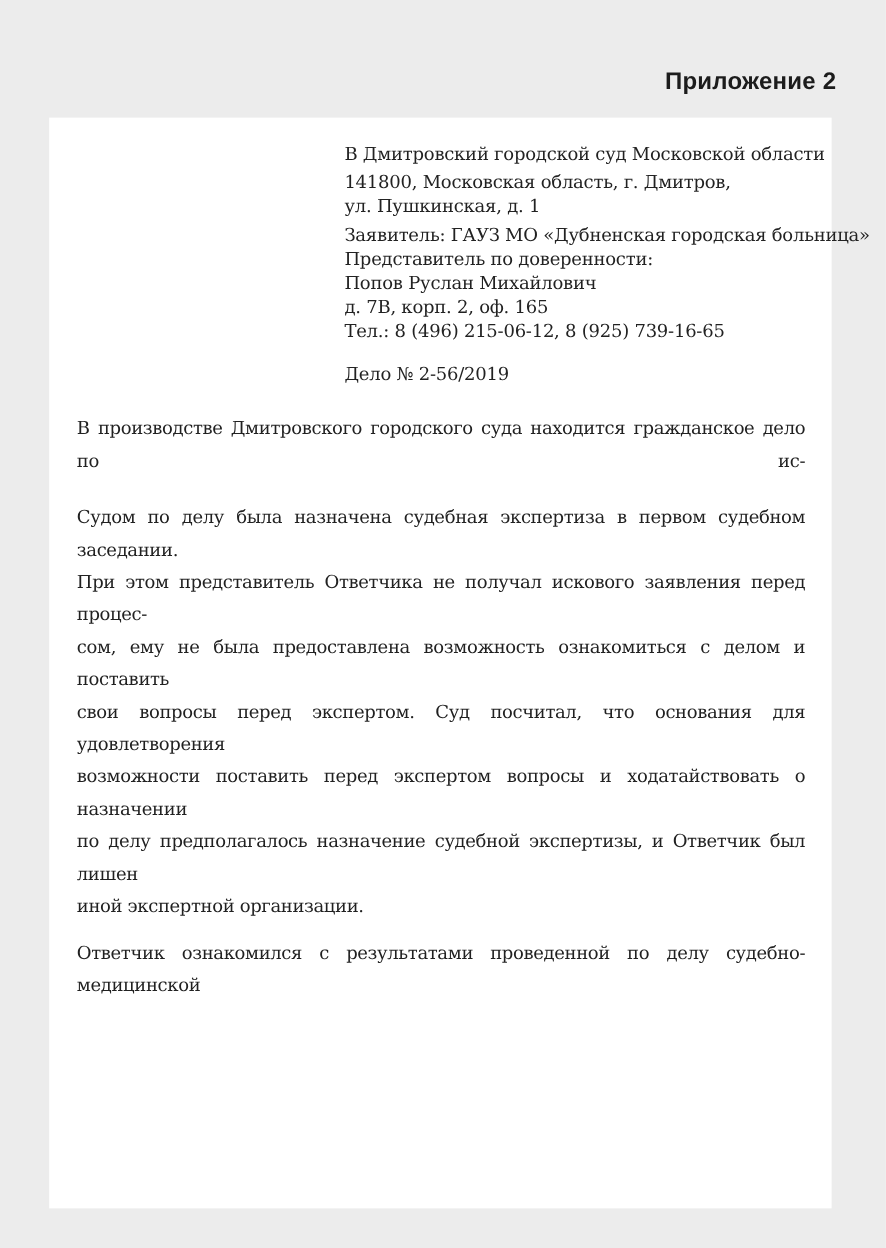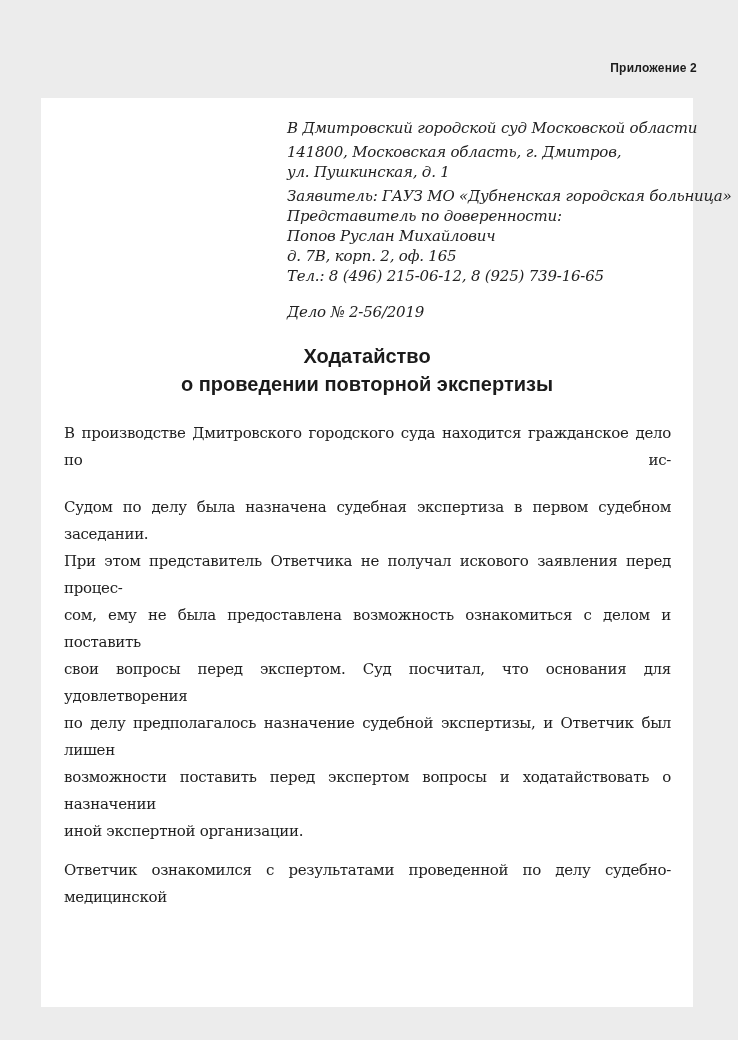--- a/index.html
+++ b/index.html
@@ -9,40 +9,39 @@
     background: #ececec;
     font-family: "DejaVu Serif", "Liberation Serif", serif;
   }
   .stage { position: relative; width: 738px; height: 1040px; }
 
   .appendix-label {
     position: absolute;
     top: 56px; right: 41px;
     font-family: "Liberation Sans", "DejaVu Sans", sans-serif;
     font-weight: 700;
-    font-size: 12px;
+    font-size: 20px;
     line-height: 24px;
     color: #1c1c1c;
     letter-spacing: 0.2px;
   }
 
   .doc-card {
     position: absolute;
     left: 41px; top: 98px;
     width: 652px; height: 909px;
     background: #ffffff;
   }
 
   
   .addr-block {
     margin: 20px 16px 0 246px;
     color: #222222;
     font-size: 15px;
     letter-spacing: -0.2px;
-    font-style: italic;
   }
   .addr-line { line-height: 20px; white-space: nowrap; }
   .addr-group { margin-top: 4px; }
   .case-line { margin-top: 16px; line-height: 20px; white-space: nowrap; }
 
   
   .doc-title {
     margin-top: 20px;
     text-align: center;
     font-family: "Liberation Sans", "DejaVu Sans", sans-serif;
@@ -93,36 +92,32 @@
           <div class="addr-line">Заявитель: ГАУЗ МО «Дубненская городская больница»</div>
           <div class="addr-line">Представитель по доверенности:</div>
           <div class="addr-line">Попов Руслан Михайлович</div>
           <div class="addr-line">д. 7В, корп. 2, оф. 165</div>
           <div class="addr-line last">Тел.: 8 (496) 215-06-12, 8 (925) 739-16-65</div>
         </div>
 
       <div class="case-line">Дело № 2-56/2019</div>
     </div>
 
-    <div class="doc-title">
-      <div>Ходатайство</div>
-      <div>о проведении повторной экспертизы</div>
-    </div>
 
     <div class="doc-body">
       <div class="paragraph">
           <div class="body-line">В производстве Дмитровского городского суда находится гражданское дело по ис-</div>
         </div>
       <div class="paragraph">
           <div class="body-line">Судом по делу была назначена судебная экспертиза в первом судебном заседании.</div>
           <div class="body-line">При этом представитель Ответчика не получал искового заявления перед процес-</div>
           <div class="body-line">сом, ему не была предоставлена возможность ознакомиться с делом и поставить</div>
           <div class="body-line">свои вопросы перед экспертом. Суд посчитал, что основания для удовлетворения</div>
+          <div class="body-line">возможности поставить перед экспертом вопросы и ходатайствовать о назначении</div>
           <div class="body-line">по делу предполагалось назначение судебной экспертизы, и Ответчик был лишен</div>
-          <div class="body-line">возможности поставить перед экспертом вопросы и ходатайствовать о назначении</div>
           <div class="body-line last">иной экспертной организации.</div>
         </div>
       <div class="paragraph">
           <div class="body-line">Ответчик ознакомился с результатами проведенной по делу судебно-медицинской</div>
         </div>
     </div>
 
   </div>
 </div>
 

